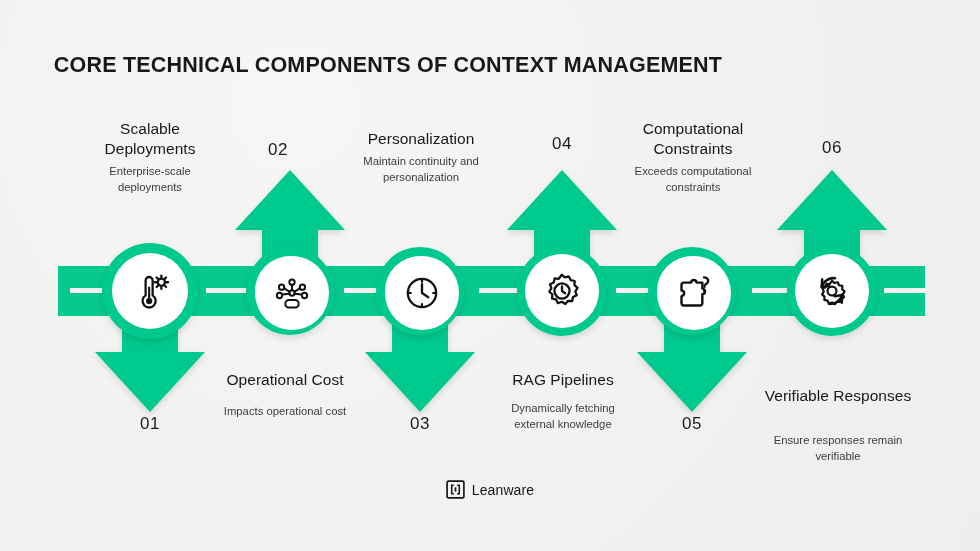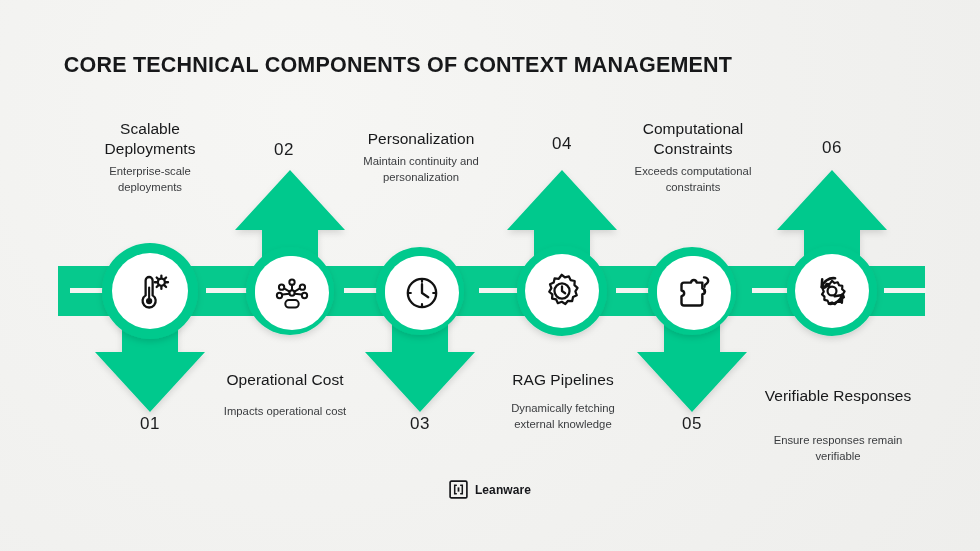--- a/index.html
+++ b/index.html
@@ -26,21 +26,20 @@
     position: absolute;
     top: 53px;
     left: 0;
     width: 776px;
     text-align: center;
     font-size: 21.5px;
     font-weight: bold;
     letter-spacing: 0.2px;
     color: #17181a;
     font-family: "Liberation Sans", sans-serif;
-    margin-left: 10px;
   }
   
   #flow {
     position: absolute;
     left: 0;
     top: 0;
     width: 980px;
     height: 551px;
   }
   
@@ -92,24 +91,23 @@
     align-items: center;
     justify-content: center;
     gap: 7px;
   }
   .brand-mark {
     width: 19px;
     height: 19px;
     display: block;
   }
   .brand-name {
-    font-size: 12px;
+    font-size: 14px;
     color: #15161a;
     letter-spacing: 0.1px;
-    font-weight: bold;
   }
 </style>
 </head>
 <body>
 
 <div id="canvas">
 
   <div class="title">CORE TECHNICAL COMPONENTS OF CONTEXT MANAGEMENT</div>
 
   <svg id="flow" viewBox="0 0 980 551">
@@ -246,21 +244,21 @@
     <div class="heading">
       <span>Computational</span><br>
       <span>Constraints</span>
     </div>
     <div class="sub">
       <span>Exceeds computational</span><br>
       <span>constraints</span>
     </div>
   </div>
 
-  <div class="num" style="left:244px; top:140px; width:80px;">02</div>
+  <div class="num" style="left:238px; top:140px; width:80px;">02</div>
   <div class="num" style="left:522px; top:134px; width:80px;">04</div>
   <div class="num" style="left:792px; top:138px; width:80px;">06</div>
 
   <div class="lbl" style="left:192px; top:370px; width:186px;">
     <div class="heading">Operational Cost</div>
     <div class="sub" style="margin-top:14px;">Impacts operational cost</div>
   </div>
 
   <div class="lbl" style="left:468px; top:370px; width:190px;">
     <div class="heading">RAG Pipelines</div>

